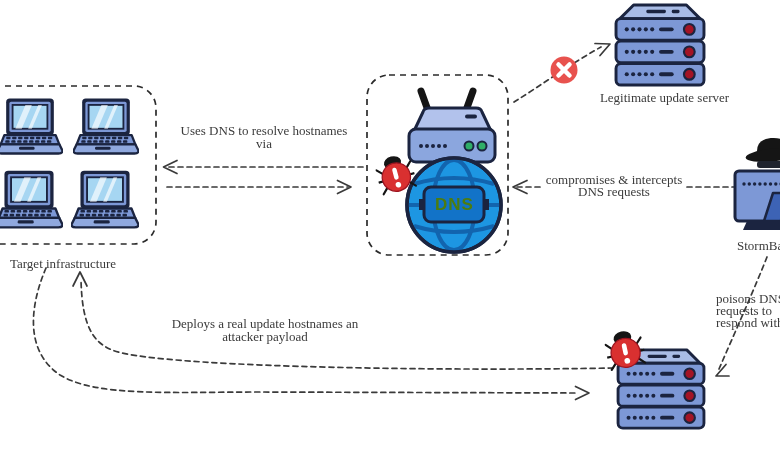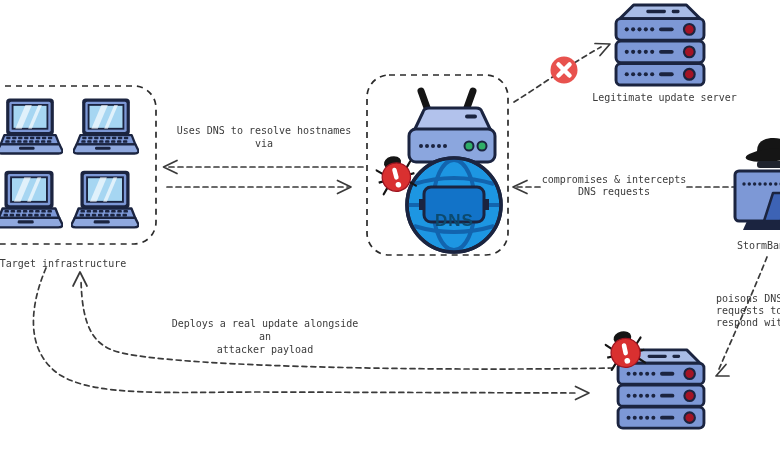--- a/index.html
+++ b/index.html
@@ -6,35 +6,35 @@
   .canvas{
     position:relative;
     width:780px;height:450px;
     background:#ffffff;
     overflow:hidden;
     font-family:"DejaVu Sans Mono",monospace;
   }
   .canvas svg.layer{position:absolute;left:0;top:0;}
   .lbl{
     position:absolute;
-    font-size:10px;
+    font-size:13px;
     line-height:13px;
     color:#3b3b3b;
     white-space:pre-line;
+    font-family:Liberation Serif, serif;
   }
   .lbl.center{text-align:center;}
   .lbl.nowrap{white-space:nowrap;}
   .dns-badge-text{
     position:absolute;
     left:426px;top:188px;width:57px;height:33px;
     display:flex;align-items:center;justify-content:center;
     font-family:"Liberation Sans",sans-serif;
     font-weight:bold;font-size:17px;letter-spacing:1px;
-    color:#0c4a6e;
-    margin-top:16px;
+    color:#4d7c0f;
   }
 </style>
 </head>
 <body>
 
 <div class="canvas">
 
   <svg class="layer" width="780" height="450" viewBox="0 0 780 450">
     <defs>
 
@@ -223,15 +223,15 @@
   <div class="lbl center" style="left:524px;top:174px;width:180px;line-height:12px;">compromises &amp; intercepts
 DNS requests</div>
 
   <div class="lbl center" style="left:168px;top:124px;width:192px;">Uses DNS to resolve hostnames
 via</div>
 
   <div class="lbl" style="left:716px;top:293px;line-height:12px;white-space:pre;">poisons DNS
 requests to
 respond with</div>
 
-  <div class="lbl center" style="left:163px;top:317px;width:204px;">Deploys a real update alongside an
+  <div class="lbl center" style="left:163px;top:317px;width:204px;">Deploys a real update hostnames an
 attacker payload</div>
 </div>
 
 </body></html>

